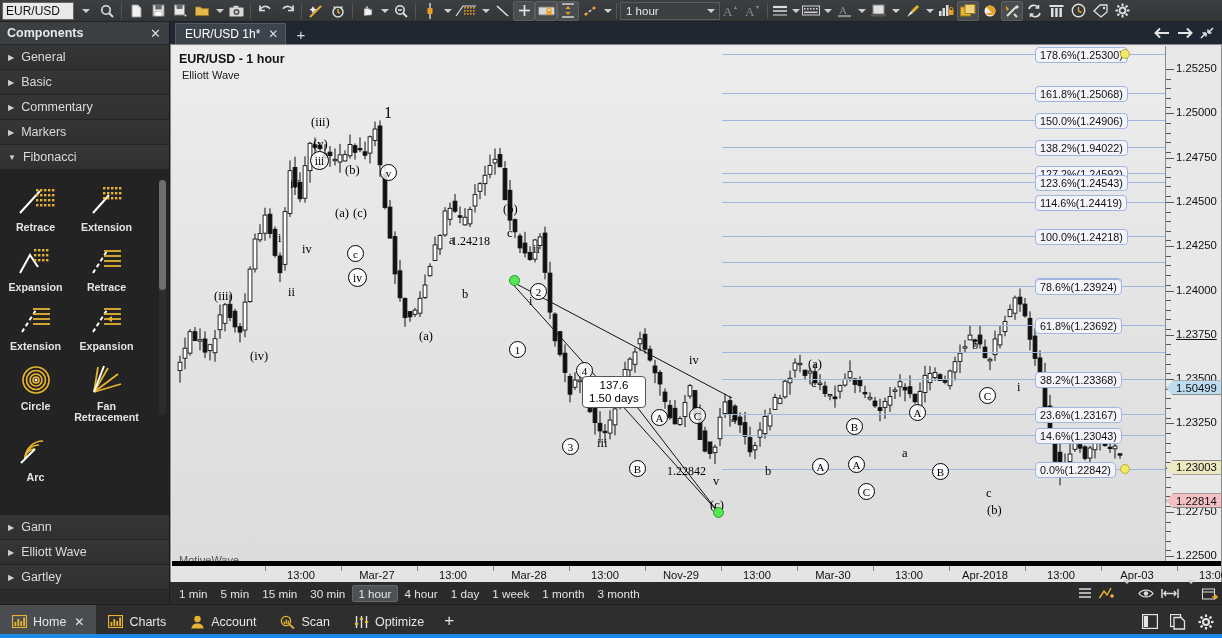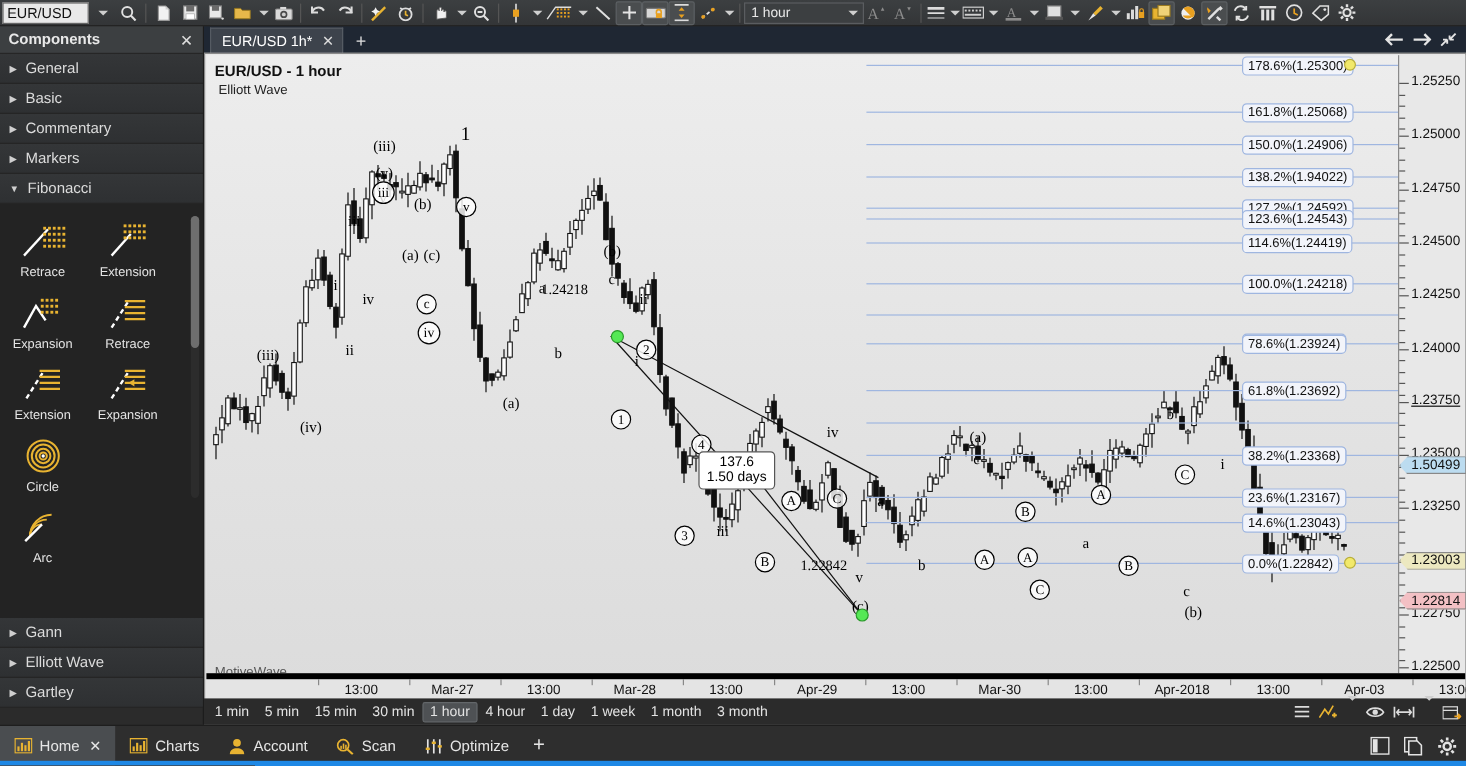--- a/index.html
+++ b/index.html
@@ -32,21 +32,21 @@
   #comp-hd span.t { color:#e8e8e8; font-size:12.5px; font-weight:bold; }
   #comp-hd span.x { color:#dcdcdc; font-size:13px; cursor:pointer; }
   .grp { height:25px; display:flex; align-items:center; padding-left:8px;
     border-bottom:1px solid #252525; color:#dcdcdc; font-size:12.5px;
     background:linear-gradient(#343638,#2e3032); }
   .grp .tri { margin-right:7px; font-size:8px; color:#cfcfcf; }
   .grp.open { background:linear-gradient(#343638,#2e3032); }
   #fibgrid { position:relative; background:#232323; height:345px; padding-top:8px; overflow:hidden; }
   .fibrow { display:flex; }
   .fibcell { width:71px; display:flex; flex-direction:column; align-items:center;
-    padding:6px 2px 4px 2px; }
+    padding:6px 2px 4px 2px;font-weight:bold; }
   .fibcell .lbl { color:#e4e4e4; font-size:10.7px; text-align:center; line-height:11.5px;
     margin-top:4px; }
   .fibcell .ico { height:34px; display:flex; align-items:center; justify-content:center; }
   #fibscroll { position:absolute; right:3px; top:10px; width:7px; height:110px;
     background:#6e6e6e; border-radius:4px; }
   #fibtrack { position:absolute; right:3px; top:10px; width:7px; height:235px;
     background:#2c2c2c; border-radius:4px; }
 
   
   #tabbar { position:absolute; left:170px; top:22px; width:1052px; height:22px;
@@ -589,20 +589,34 @@
               <g fill="none" stroke="#e8b331" stroke-width="1.7">
                 <circle cx="17" cy="16" r="13"></circle>
                 <circle cx="17" cy="16" r="9.5"></circle>
                 <circle cx="17" cy="16" r="6"></circle>
                 <circle cx="17" cy="16" r="3"></circle>
               </g>
               <circle cx="17" cy="16" r="1.4" fill="#fff"></circle>
             </svg>
           </div>
           <div class="lbl">Circle</div>
+        </div>
+        <div class="fibcell">
+          <div class="ico">
+            <svg width="38" height="32" viewBox="0 0 38 32">
+              <g stroke="#e8b331" stroke-width="1.8">
+                <line x1="6" y1="28" x2="10" y2="3"></line>
+                <line x1="6" y1="28" x2="20" y2="4"></line>
+                <line x1="6" y1="28" x2="30" y2="10"></line>
+                <line x1="6" y1="28" x2="33" y2="20"></line>
+              </g>
+              <line x1="6" y1="28" x2="16" y2="2" stroke="#fff" stroke-width="2"></line>
+            </svg>
+          </div>
+          <div class="lbl">Fan Retracement</div>
         </div>
       </div>
       <div class="fibrow">
         <div class="fibcell">
           <div class="ico">
             <svg width="38" height="28" viewBox="0 0 38 28">
               <g fill="none" stroke="#e8b331" stroke-width="1.6">
                 <path d="M8 22 A14 14 0 0 1 22 8"></path>
                 <path d="M8 22 A18 18 0 0 1 26 4"></path>
                 <path d="M8 22 A10 10 0 0 1 18 12"></path>
@@ -1223,21 +1237,21 @@
       <div class="tlabel" style="left: 129px;">13:00</div>
       <div class="ttick" style="left: 169px;"></div>
       <div class="tlabel" style="left: 205px;">Mar-27</div>
       <div class="ttick" style="left: 245px;"></div>
       <div class="tlabel" style="left: 281px;">13:00</div>
       <div class="ttick" style="left: 321px;"></div>
       <div class="tlabel" style="left: 357px;">Mar-28</div>
       <div class="ttick" style="left: 397px;"></div>
       <div class="tlabel" style="left: 433px;">13:00</div>
       <div class="ttick" style="left: 473px;"></div>
-      <div class="tlabel" style="left: 509px;">Apr-29</div>
+      <div class="tlabel" style="left: 509px;">Nov-29</div>
       <div class="ttick" style="left: 549px;"></div>
       <div class="tlabel" style="left: 585px;">13:00</div>
       <div class="ttick" style="left: 625px;"></div>
       <div class="tlabel" style="left: 661px;">Mar-30</div>
       <div class="ttick" style="left: 701px;"></div>
       <div class="tlabel" style="left: 737px;">13:00</div>
       <div class="ttick" style="left: 777px;"></div>
       <div class="tlabel" style="left: 813px;">Apr-2018</div>
       <div class="ttick" style="left: 853px;"></div>
       <div class="tlabel" style="left: 889px;">13:00</div>

